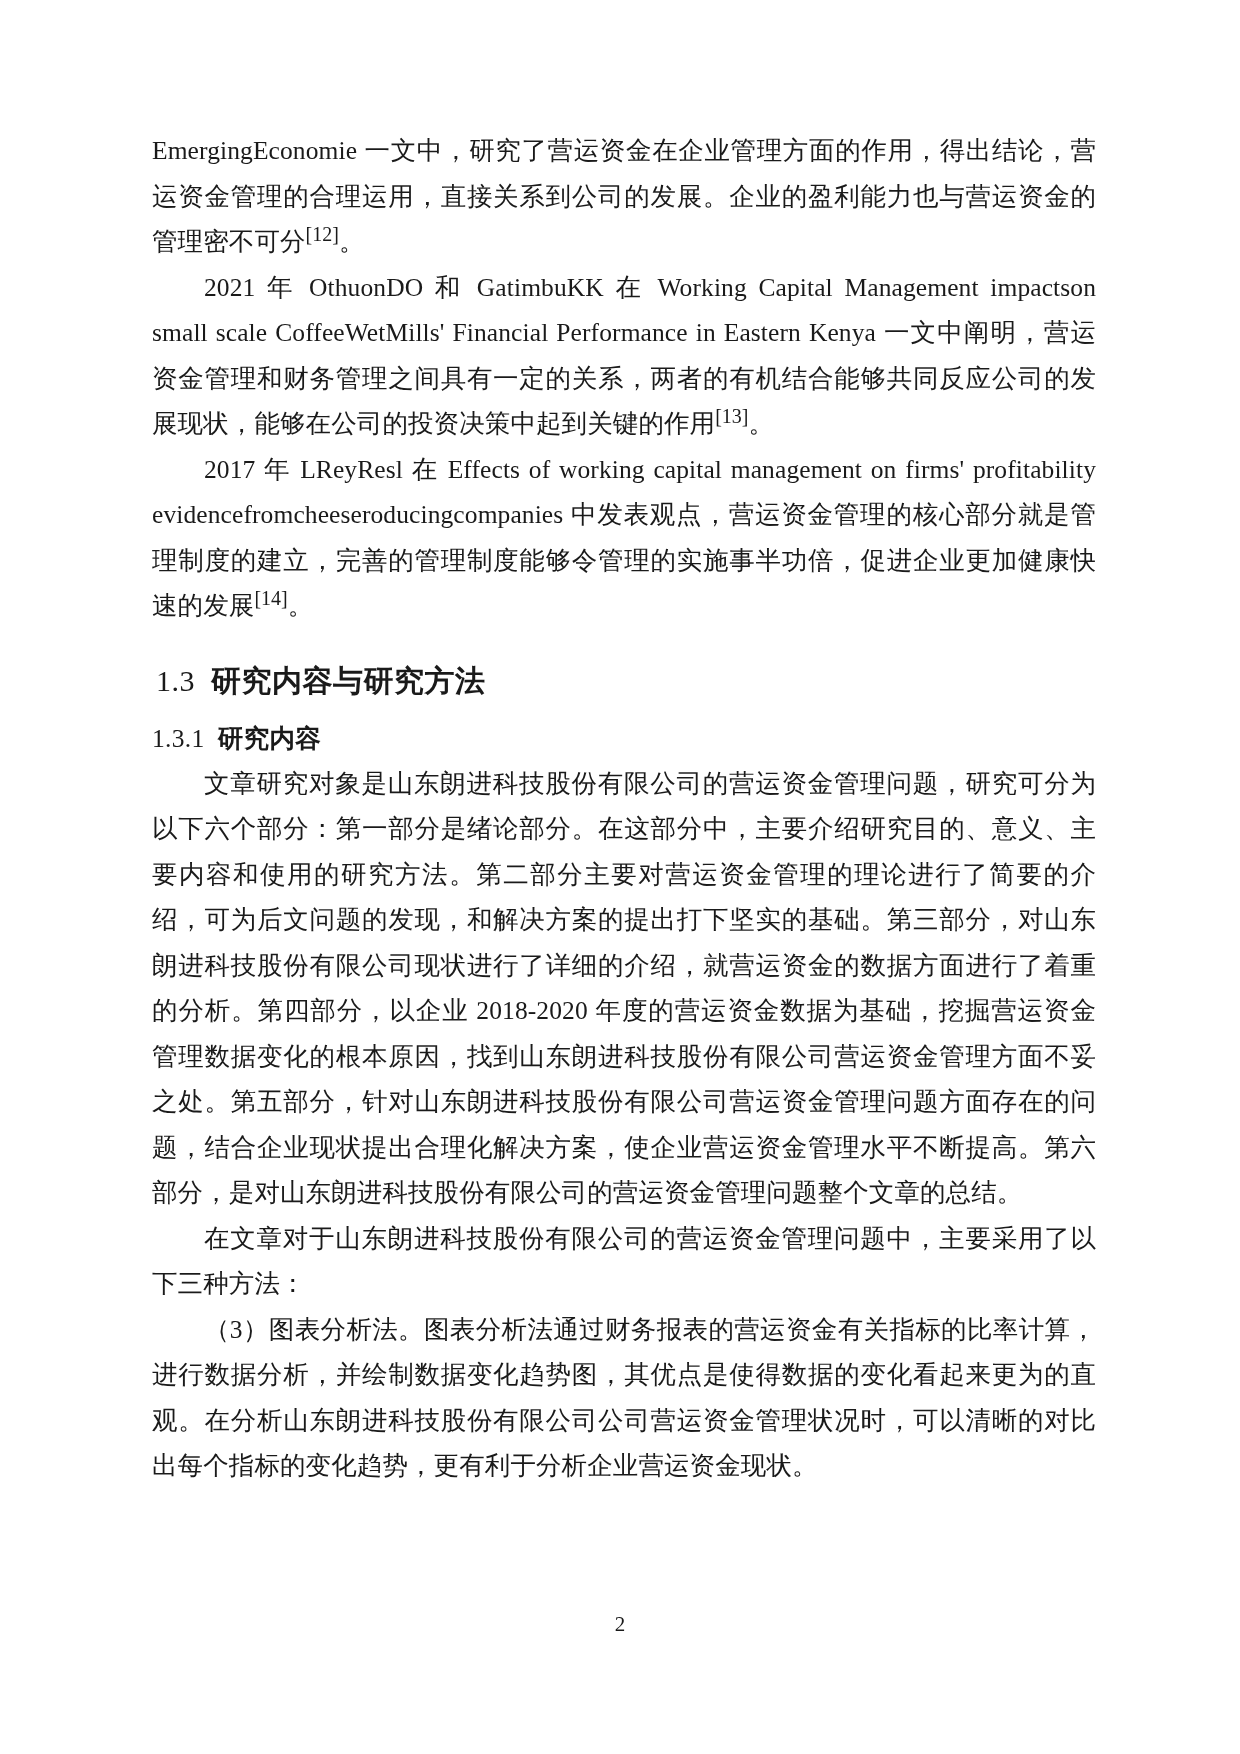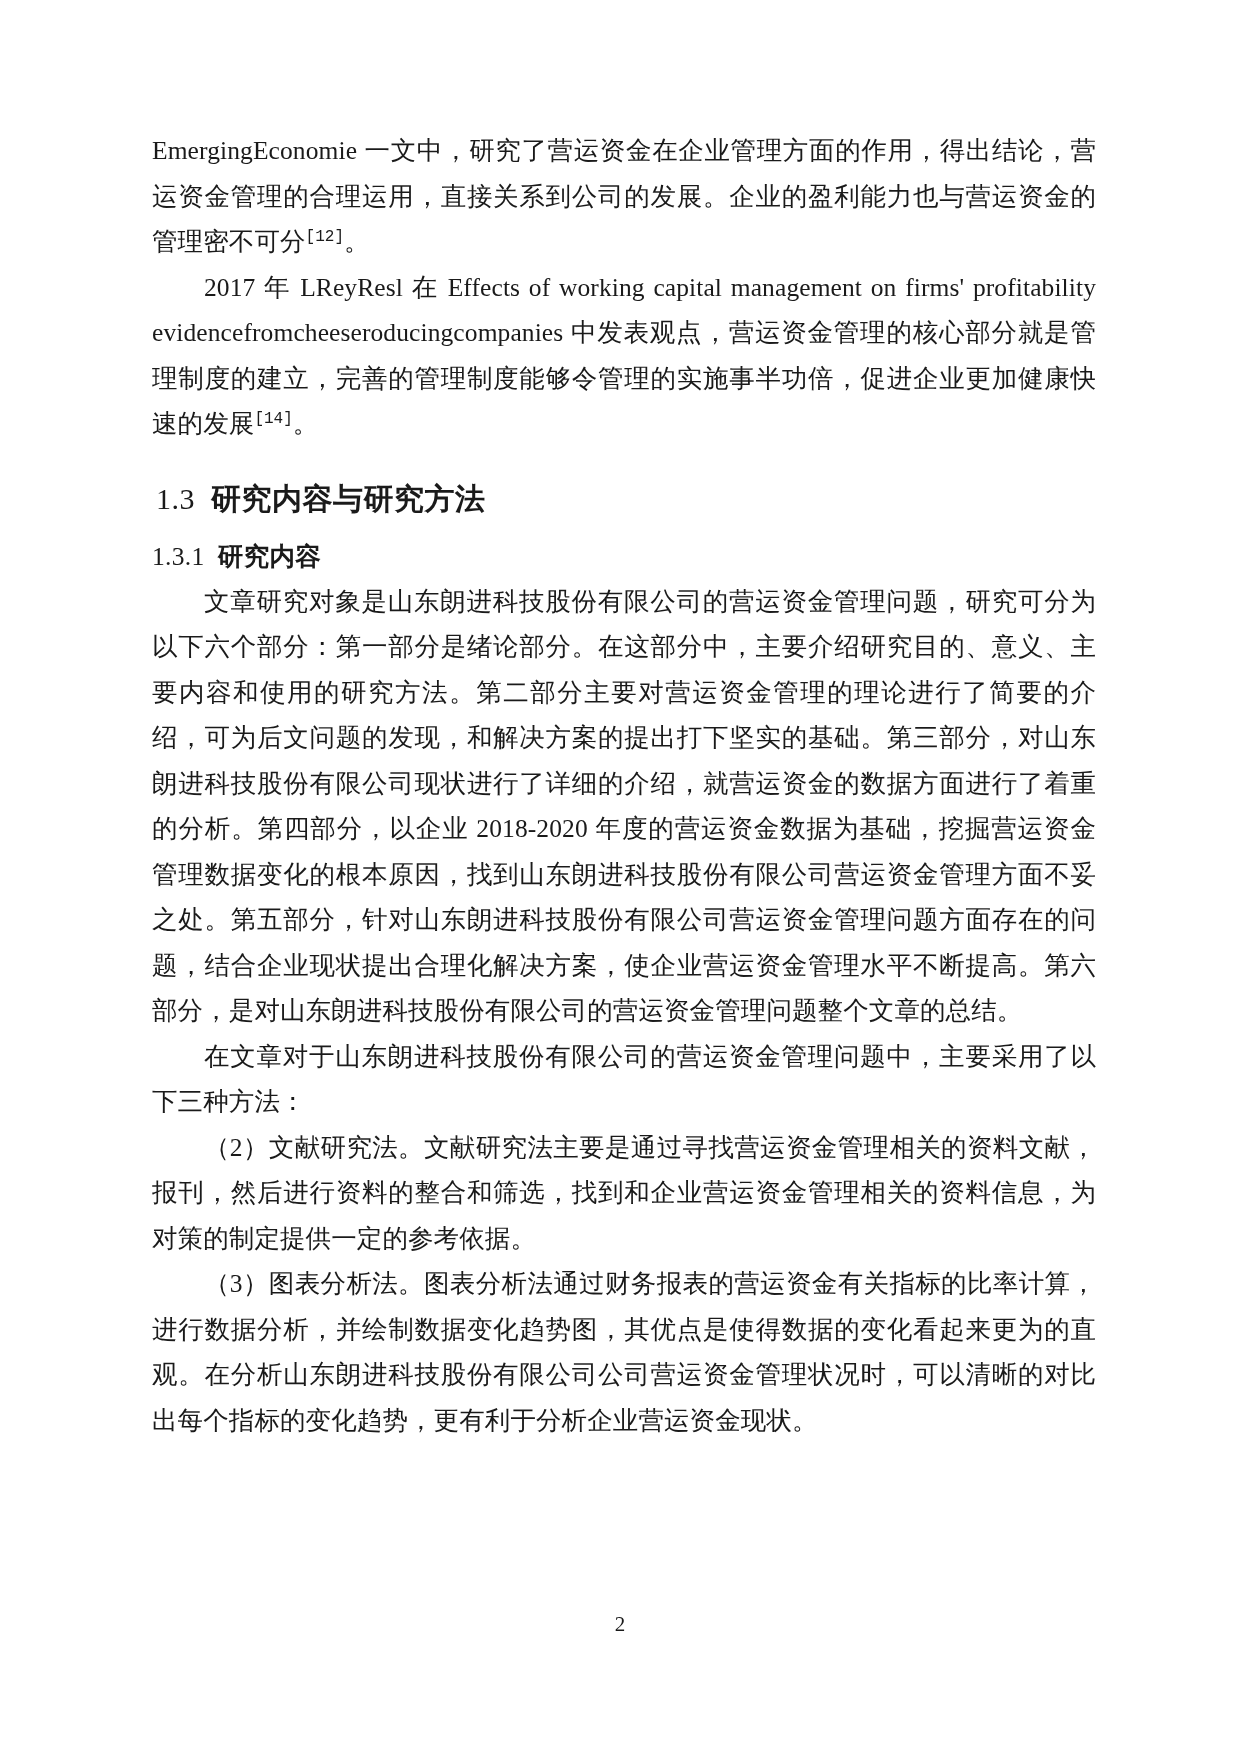--- a/index.html
+++ b/index.html
@@ -33,25 +33,24 @@
     line-height: 45.5px;
     text-align: justify;
     text-justify: inter-ideograph;
     text-indent: 0;
     letter-spacing: 0.1px;
     word-spacing: 0.5px;
     font-family: "Liberation Serif", "DejaVu Serif", serif;
   }
   p.indent2 { text-indent: 52px; }
   sup.ref {
-    font-size: 16px;
+    font-size: 20px;
     vertical-align: super;
     line-height: 0;
     letter-spacing: 0;
-    font-family: Liberation Mono, monospace;
   }
   
   h2.h-level2 {
     margin: 30px 0 16px 4px;
     font-size: 30px;
     line-height: 44px;
     font-weight: bold;
     font-family: "Liberation Serif", "DejaVu Serif", serif;
     letter-spacing: 0.5px;
   }
@@ -83,33 +82,33 @@
   }
 </style>
 </head>
 <body>
 
 <div class="page">
   <div class="content">
 
     <p class="body-par"><span>EmergingEconomie 一文中，研究了营运资金在企业管理方面的作用，得出结论，营运资金管理的合理运用，直接关系到公司的发展。企业的盈利能力也与营运资金的管理密不可分</span><sup class="ref">[12]</sup><span>。</span></p>
 
+    <p class="body-par indent2"><span>2021 年 OthuonDO 和 GatimbuKK 在 Working Capital Management impactson small scale CoffeeWetMills' Financial Performance in Eastern Kenya 一文中阐明，营运资金管理和财务管理之间具有一定的关系，两者的有机结合能够共同反应公司的发展现状，能够在公司的投资决策中起到关键的作用</span><sup class="ref">[13]</sup><span>。</span></p>
 
     <p class="body-par indent2"><span>2017 年 LReyResl 在 Effects of working capital management on firms' profitability evidencefromcheeseroducingcompanies 中发表观点，营运资金管理的核心部分就是管理制度的建立，完善的管理制度能够令管理的实施事半功倍，促进企业更加健康快速的发展</span><sup class="ref">[14]</sup><span>。</span></p>
 
     <h2 class="h-level2"><span class="num">1.3</span>&nbsp;&nbsp;<span>研究内容与研究方法</span></h2>
 
     <h3 class="h-level3"><span class="num">1.3.1</span>&nbsp;&nbsp;<span>研究内容</span></h3>
 
     <p class="body-par indent2">文章研究对象是山东朗进科技股份有限公司的营运资金管理问题，研究可分为以下六个部分：第一部分是绪论部分。在这部分中，主要介绍研究目的、意义、主要内容和使用的研究方法。第二部分主要对营运资金管理的理论进行了简要的介绍，可为后文问题的发现，和解决方案的提出打下坚实的基础。第三部分，对山东朗进科技股份有限公司现状进行了详细的介绍，就营运资金的数据方面进行了着重的分析。第四部分，以企业 2018-2020 年度的营运资金数据为基础，挖掘营运资金管理数据变化的根本原因，找到山东朗进科技股份有限公司营运资金管理方面不妥之处。第五部分，针对山东朗进科技股份有限公司营运资金管理问题方面存在的问题，结合企业现状提出合理化解决方案，使企业营运资金管理水平不断提高。第六部分，是对山东朗进科技股份有限公司的营运资金管理问题整个文章的总结。</p>
 
 
     <p class="body-par indent2">在文章对于山东朗进科技股份有限公司的营运资金管理问题中，主要采用了以下三种方法：</p>
 
 
-    <p class="body-par indent2">（2）文献研究法。文献研究法主要是通过寻找营运资金管理相关的资料文献，报刊，然后进行资料的整合和筛选，找到和企业营运资金管理相关的资料信息，为对策的制定提供一定的参考依据。</p>
 
     <p class="body-par indent2">（3）图表分析法。图表分析法通过财务报表的营运资金有关指标的比率计算，进行数据分析，并绘制数据变化趋势图，其优点是使得数据的变化看起来更为的直观。在分析山东朗进科技股份有限公司公司营运资金管理状况时，可以清晰的对比出每个指标的变化趋势，更有利于分析企业营运资金现状。</p>
 
   </div>
 
   <div class="page-number">2</div>
 </div>
 
 </body></html>

